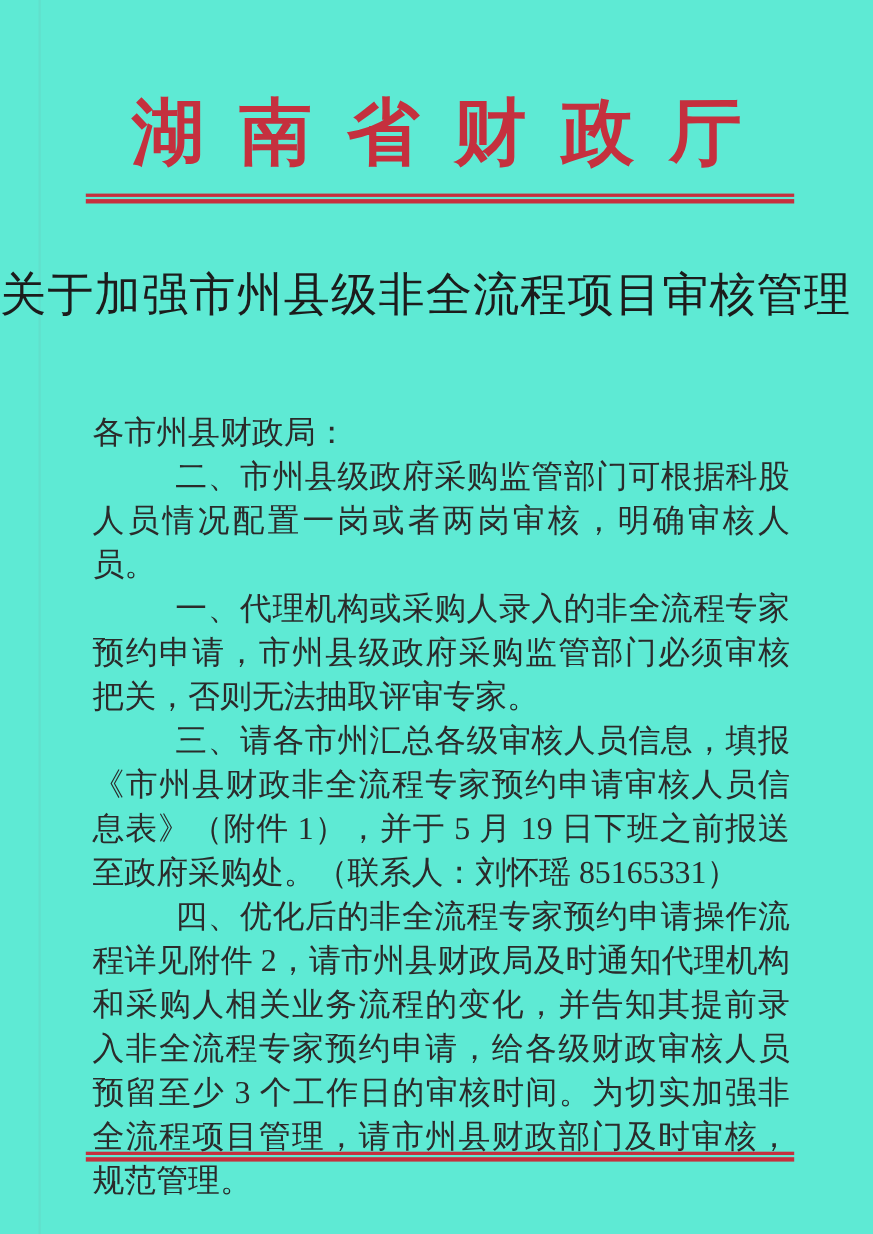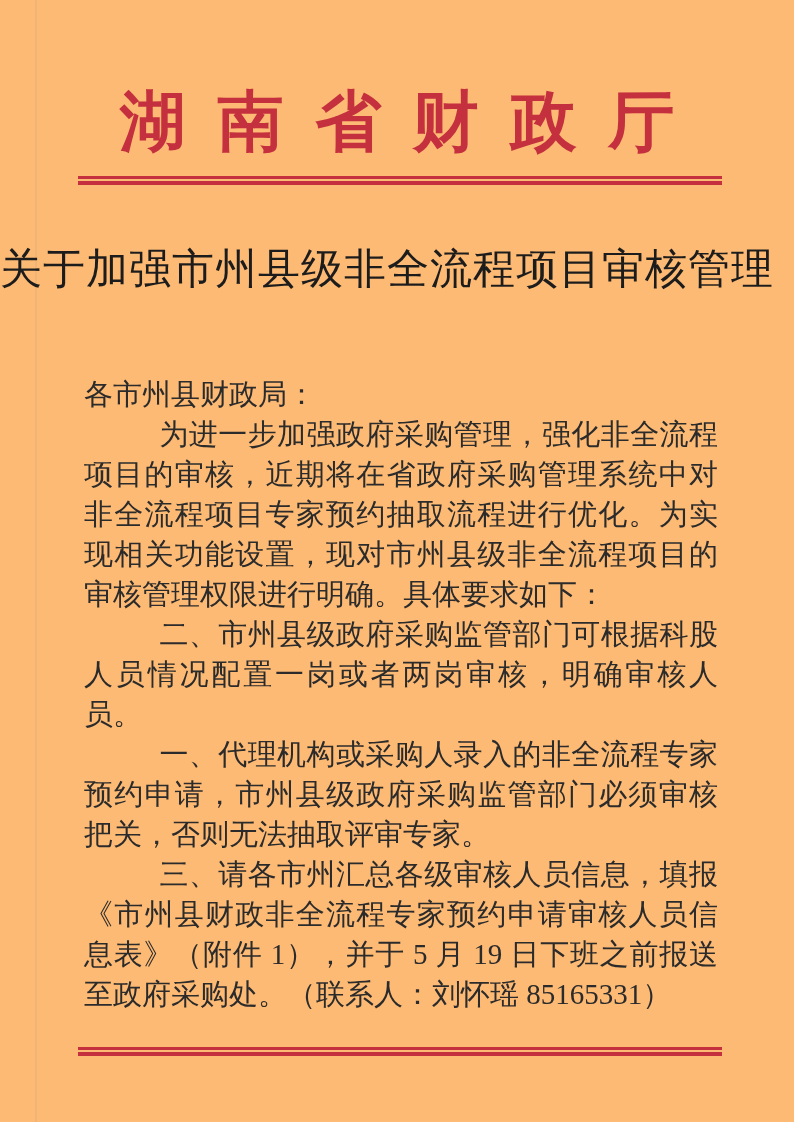--- a/index.html
+++ b/index.html
@@ -4,21 +4,21 @@
 <style>
   html, body {
     margin: 0;
     padding: 0;
     background: #ffffff;
   }
   .page {
     position: relative;
     width: 794px;
     height: 1122px;
-    background: #fdba74;
+    background: #5eead4;
     overflow: hidden;
     font-family: "Liberation Serif", "DejaVu Serif", serif;
   }
   
   .scan-line {
     position: absolute;
     left: 35px;
     top: 0;
     bottom: 0;
     width: 2px;
@@ -97,21 +97,21 @@
   <div class="agency">湖南省财政厅</div>
 
   <div class="rule rule-top"></div>
 
   <div class="doc-title">
     <div>关于加强市州县级非全流程项目审核管理</div>
   </div>
 
   <div class="body-text">
     <p class="salutation">各市州县财政局：</p>
-    <p class="para">为进一步加强政府采购管理，强化非全流程项目的审核，近期将在省政府采购管理系统中对非全流程项目专家预约抽取流程进行优化。为实现相关功能设置，现对市州县级非全流程项目的审核管理权限进行明确。具体要求如下：</p>
     <p class="para">二、市州县级政府采购监管部门可根据科股人员情况配置一岗或者两岗审核，明确审核人员。</p>
     <p class="para">一、代理机构或采购人录入的非全流程专家预约申请，市州县级政府采购监管部门必须审核把关，否则无法抽取评审专家。</p>
     <p class="para">三、请各市州汇总各级审核人员信息，填报《市州县财政非全流程专家预约申请审核人员信息表》（附件 1），并于 5 月 19 日下班之前报送至政府采购处。（联系人：刘怀瑶 85165331）</p>
+    <p class="para">四、优化后的非全流程专家预约申请操作流程详见附件 2，请市州县财政局及时通知代理机构和采购人相关业务流程的变化，并告知其提前录入非全流程专家预约申请，给各级财政审核人员预留至少 3 个工作日的审核时间。为切实加强非全流程项目管理，请市州县财政部门及时审核，规范管理。</p>
   </div>
 
   <div class="rule rule-bottom"></div>
 
 </div>
 
 </body></html>

